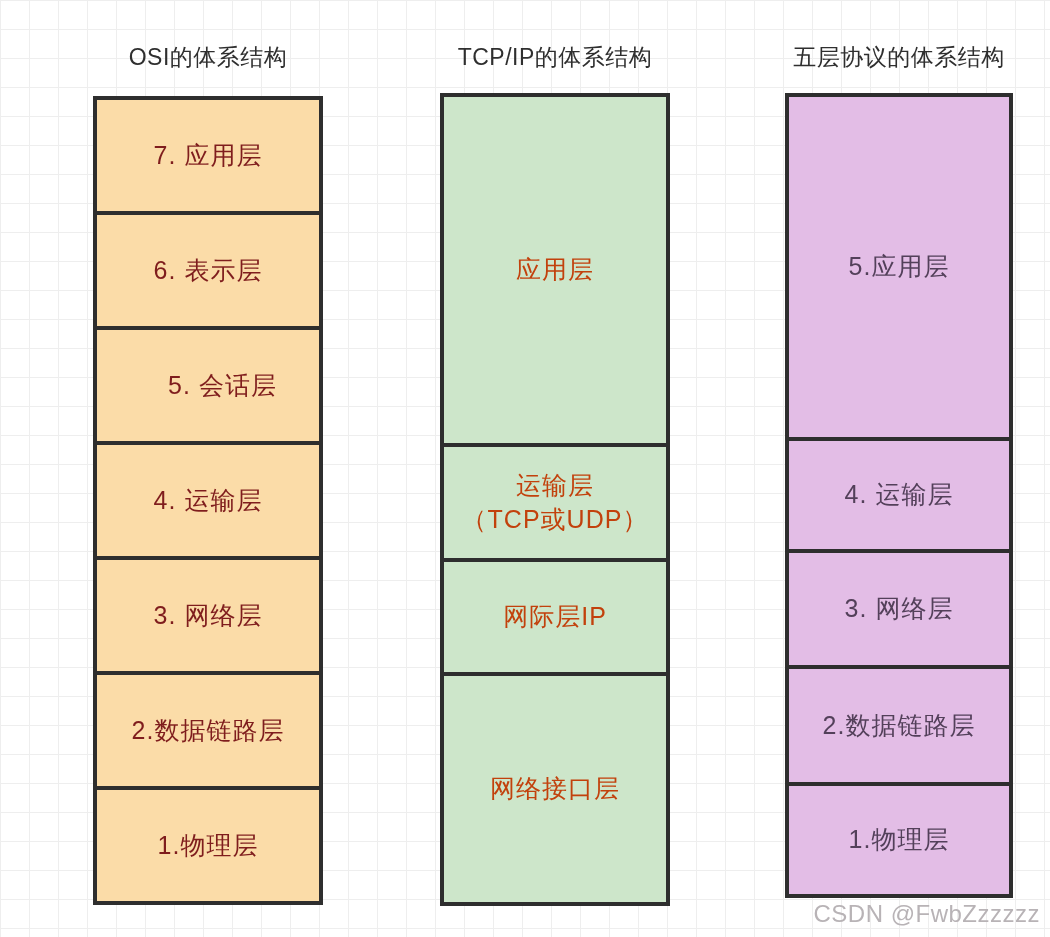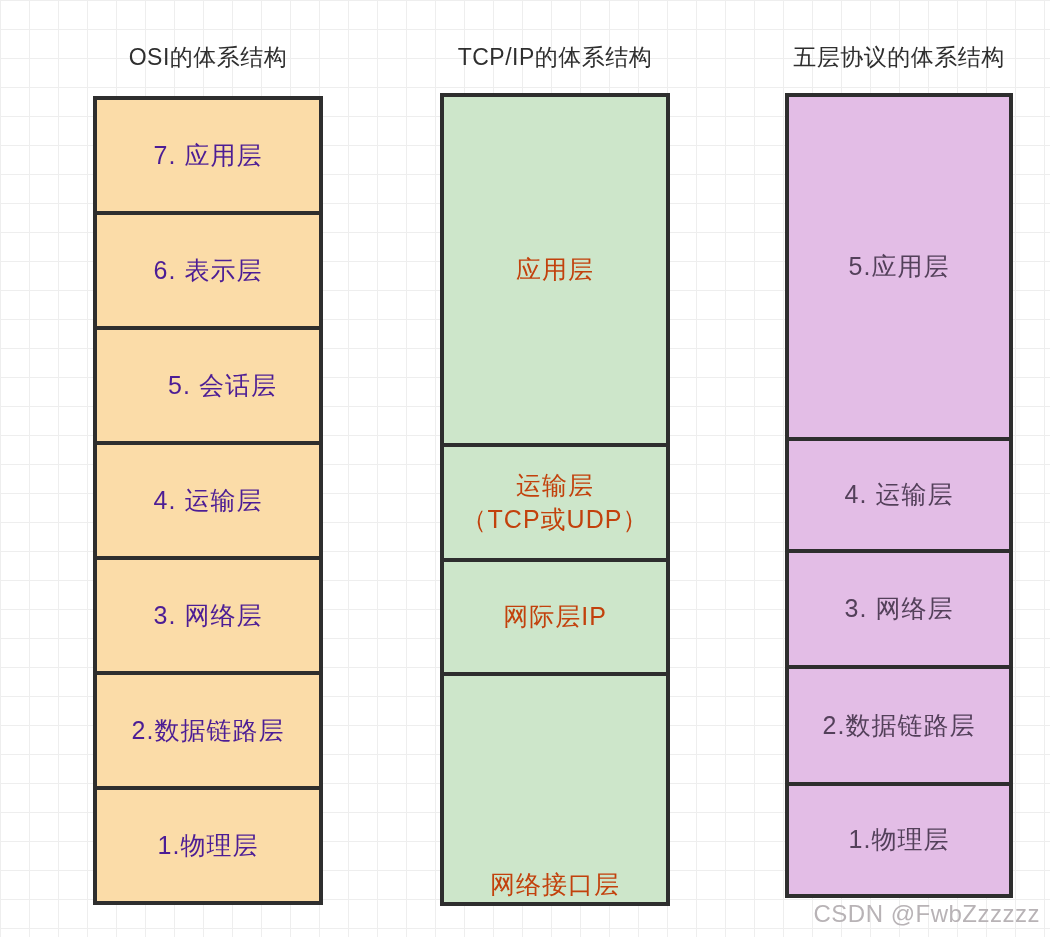--- a/index.html
+++ b/index.html
@@ -34,21 +34,21 @@
     box-sizing:border-box;
     border:4px solid #2e2e2e;
     display:flex;flex-direction:column;
     align-items:center;justify-content:center;
     font-size:25px;line-height:1.35;
     text-align:center;
     letter-spacing:1px;
   }
   .box + .box{margin-top:-4px;}
 
-  .c1 .box{height:119px;color:#4c1d95;}
+  .c1 .box{height:119px;color:#7f1d1d;}
 
   .c2 .box{color:#c2410c;}
   .c2 .b0{height:354px;}
   .c2 .b1{height:119px;}
   .c2 .b2{height:118px;}
   .c2 .b3{height:234px;}
 
   .c3 .box{color:#53405a;}
   .c3 .b0{height:348px;}
   .c3 .b1{height:116px;}
@@ -102,21 +102,21 @@
     <div class="box b0" style="background-color: rgb(205, 230, 202);">
       <span class="lbl">应用层</span>
     </div>
     <div class="box b1" style="background-color: rgb(205, 230, 202);">
       <span class="lbl">运输层</span>
       <span class="sublbl">（TCP或UDP）</span>
     </div>
     <div class="box b2" style="background-color: rgb(205, 230, 202);">
       <span class="lbl">网际层IP</span>
     </div>
-    <div class="box b3" style="background-color: rgb(205, 230, 202); justify-content: flex-end;">
+    <div class="box b3" style="background-color: rgb(205, 230, 202);">
       <span class="lbl">网络接口层</span>
     </div>
   </div>
 
   <div class="stack c3">
     <div class="box b0" style="background-color: rgb(227, 189, 230); align-items: center;">
       <span class="lbl">5.应用层</span>
     </div>
     <div class="box b1" style="background-color: rgb(227, 189, 230);">
       <span class="lbl">4. 运输层</span>

